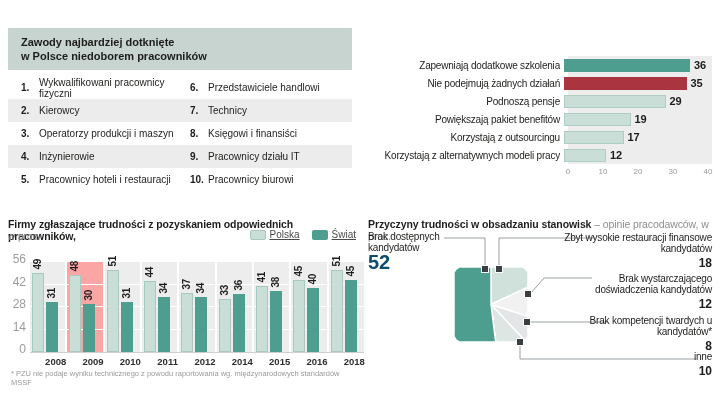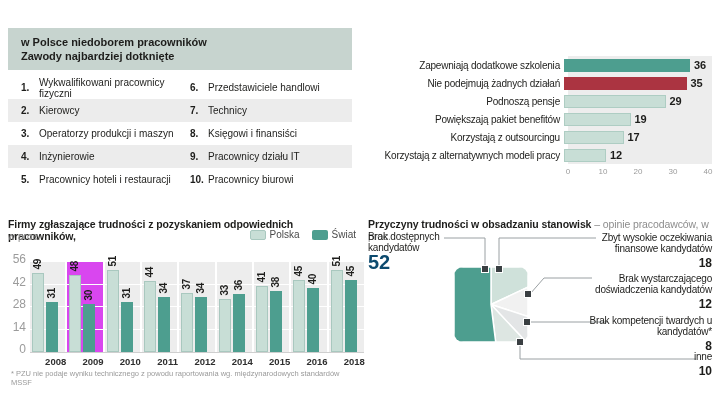--- a/index.html
+++ b/index.html
@@ -31,21 +31,21 @@
   .hlab { width:196px; text-align:right; font-size:10px; padding-right:4px; box-sizing:border-box; letter-spacing:-0.2px; }
   .hzone { display:flex; align-items:center; height:18px; }
   .hbar { height:13px; display:inline-block; box-sizing:border-box; }
   .hbar.bordered { border:1px solid #aecdc3; }
   .hval { font-size:11px; font-weight:bold; margin-left:4px; }
   .haxis { position:absolute; left:200px; top:139px; width:144px; height:10px; }
   .htick { position:absolute; width:18px; text-align:center; font-size:8px; color:#9b9b9b; }
 
   
   .bl-title2 { position:absolute; left:0; top:13px; font-size:10px; color:#8d8d8d; }
-  .legend { position:absolute; right:0; top:11px; display:flex; gap:12px; font-size:10px; color:#4a4a4a; }
+  .legend { position:absolute; right:0; top:11px; display:flex; gap:12px; font-size:10px; color:#4a4a4a;text-decoration:underline; }
   .legend span.item { display:flex; align-items:center; }
   .sw { width:16px; height:10px; border-radius:2px; display:inline-block; margin-right:4px; }
   .bplot { position:absolute; left:22px; top:44px; width:334px; height:90px; border-bottom:1px solid #cfcfcf; }
   .bgroups { display:flex; gap:2px; height:100%; }
   .bgroup { flex:1; background:#ededed; position:relative; }
   .bbar { position:absolute; bottom:0; width:12px; z-index:3; }
   .bbar.polska { left:2px; border:1px solid #a9c8bf; box-sizing:border-box; }
   .bbar.swiat { left:16px; }
   .rot { position:absolute; writing-mode:vertical-rl; transform:rotate(180deg); font-weight:bold; font-size:10px; line-height:13px; z-index:4; letter-spacing:-0.3px; }
   .year { position:absolute; bottom:-15px; left:-2px; right:-2px; text-align:center; font-size:9.5px; font-weight:bold; color:#2e2e2e;margin-left:16px; }
@@ -61,22 +61,22 @@
   .big-num { position:absolute; left:0; top:33px; font-size:20px; font-weight:bold; }
   .lab-a { left:0; top:13px; width:92px; }
 </style>
 </head>
 <body>
 
 <div class="canvas">
 
   <div class="quad q-tl">
     <div class="band" style="background: rgb(199, 212, 207);">
+      <div>Zawody najbardziej dotknięte</div>
       <div>w Polsce niedoborem pracowników</div>
-      <div>Zawody najbardziej dotknięte</div>
     </div>
     <div class="plist">
         <div class="plist-row">
           <div class="pcell c1">
             <span class="num">1.</span>
             <span class="lbl">Wykwalifikowani pracownicy fizyczni</span>
           </div>
           <div class="pcell c2">
             <span class="num">6.</span>
             <span class="lbl">Przedstawiciele handlowi</span>
@@ -195,21 +195,21 @@
     </div>
     <div class="bplot">
       <div class="bgroups">
           <div class="bgroup" style="background: rgb(237, 237, 237);">
             <div class="bbar polska" style="height: 79px; background: rgb(200, 222, 214);"></div>
             <span class="rot" style="left: 1px; bottom: 82px;">49</span>
             <div class="bbar swiat" style="height: 50px; background: rgb(77, 158, 143);"></div>
             <span class="rot" style="left: 15px; bottom: 53px;">31</span>
             <div class="year">2008</div>
           </div>
-          <div class="bgroup" style="background: #d946ef;">
+          <div class="bgroup" style="background: #fca5a5;">
             <div class="bbar polska" style="height: 77px; background: rgb(200, 222, 214);"></div>
             <span class="rot" style="left: 1px; bottom: 80px;">48</span>
             <div class="bbar swiat" style="height: 48px; background: rgb(77, 158, 143);"></div>
             <span class="rot" style="left: 15px; bottom: 51px;">30</span>
             <div class="year">2009</div>
           </div>
           <div class="bgroup" style="background: rgb(237, 237, 237);">
             <div class="bbar polska" style="height: 82px; background: rgb(200, 222, 214);"></div>
             <span class="rot" style="left: 1px; bottom: 85px;">51</span>
             <div class="bbar swiat" style="height: 50px; background: rgb(77, 158, 143);"></div>
@@ -294,21 +294,21 @@
         <rect x="113.5" y="47.5" width="7" height="7" fill="#3a3f42" stroke="#ffffff" stroke-width="1"></rect>
         <rect x="127.5" y="47.5" width="7" height="7" fill="#3a3f42" stroke="#ffffff" stroke-width="1"></rect>
         <rect x="156.5" y="72.5" width="7" height="7" fill="#3a3f42" stroke="#ffffff" stroke-width="1"></rect>
         <rect x="155.5" y="100.5" width="7" height="7" fill="#3a3f42" stroke="#ffffff" stroke-width="1"></rect>
         <rect x="148.5" y="120.5" width="7" height="7" fill="#3a3f42" stroke="#ffffff" stroke-width="1"></rect>
       </svg>
 
     <div class="pr-label lab-a">Brak dostępnych kandydatów</div>
     <div class="big-num" style="color:#0c4a6e;">52</div>
 
-    <div class="pr-label rt" style="top:14px;">Zbyt wysokie oczekiwania finansowe kandydatów</div>
+    <div class="pr-label rt" style="top:14px;">Zbyt wysokie restauracji finansowe kandydatów</div>
     <div class="pr-val" style="top:38px;">18</div>
 
     <div class="pr-label rt" style="top:55px;">Brak wystarczającego doświadczenia kandydatów</div>
     <div class="pr-val" style="top:79px;">12</div>
 
     <div class="pr-label rt" style="top:97px;">Brak kompetencji twardych u kandydatów*</div>
     <div class="pr-val" style="top:121px;">8</div>
 
     <div class="pr-label rt" style="top:133px;">inne</div>
     <div class="pr-val" style="top:146px;">10</div>

